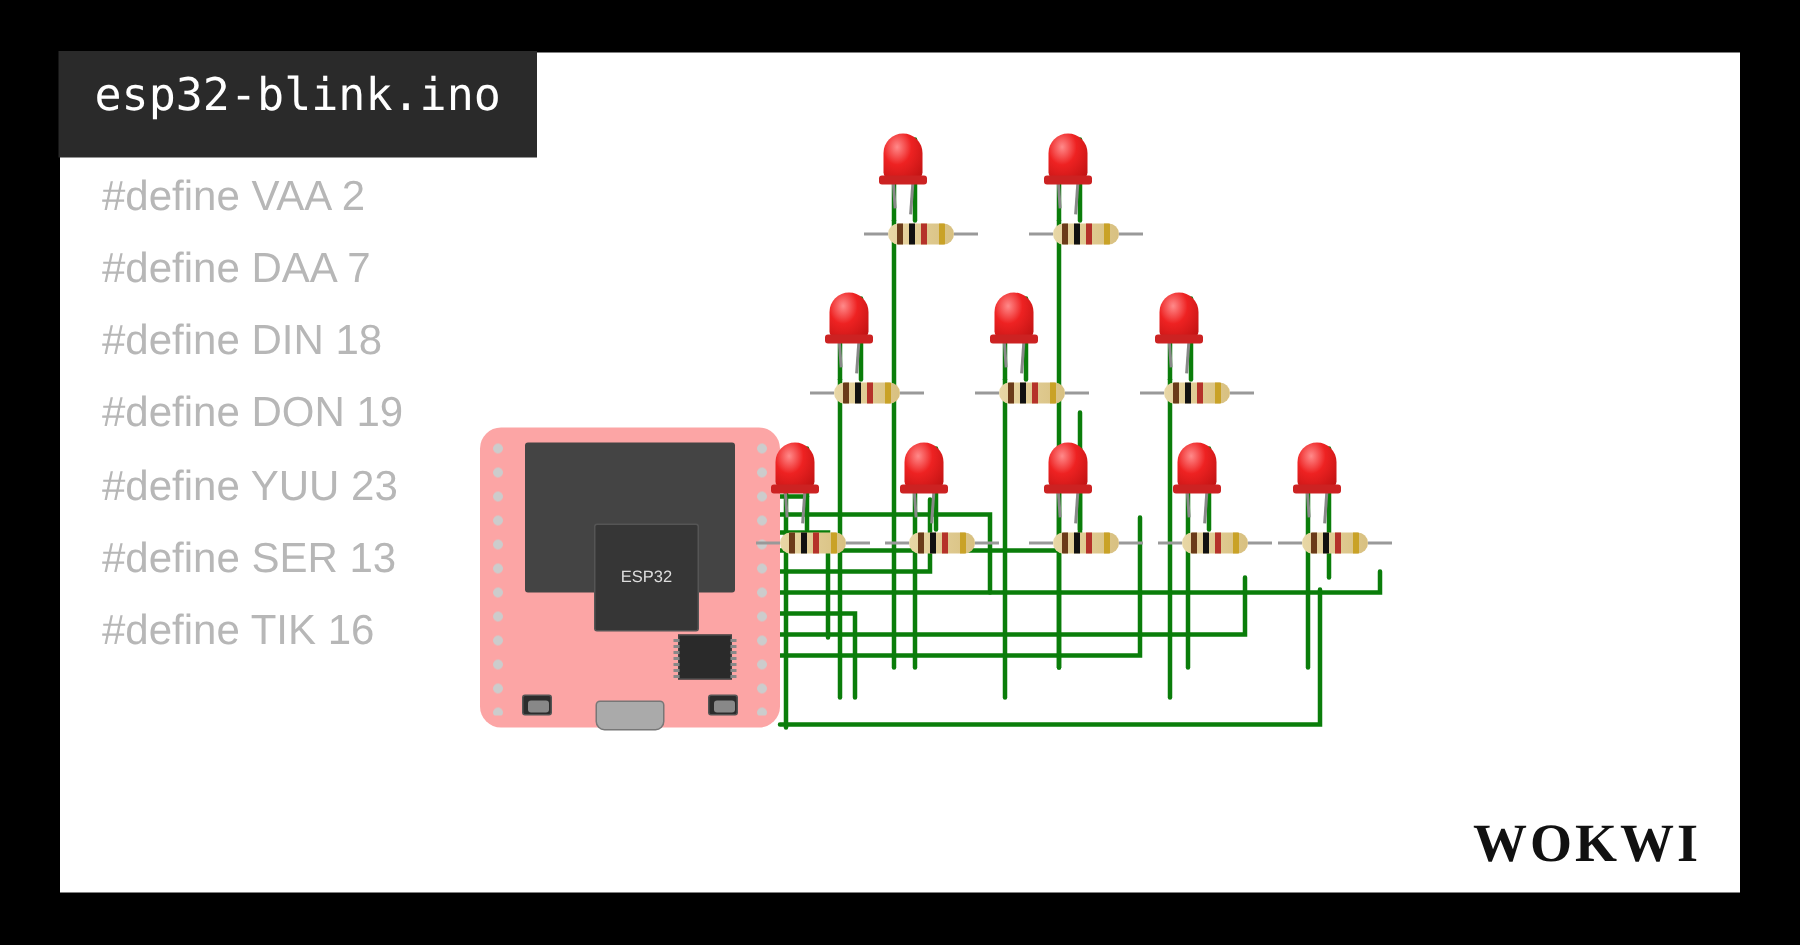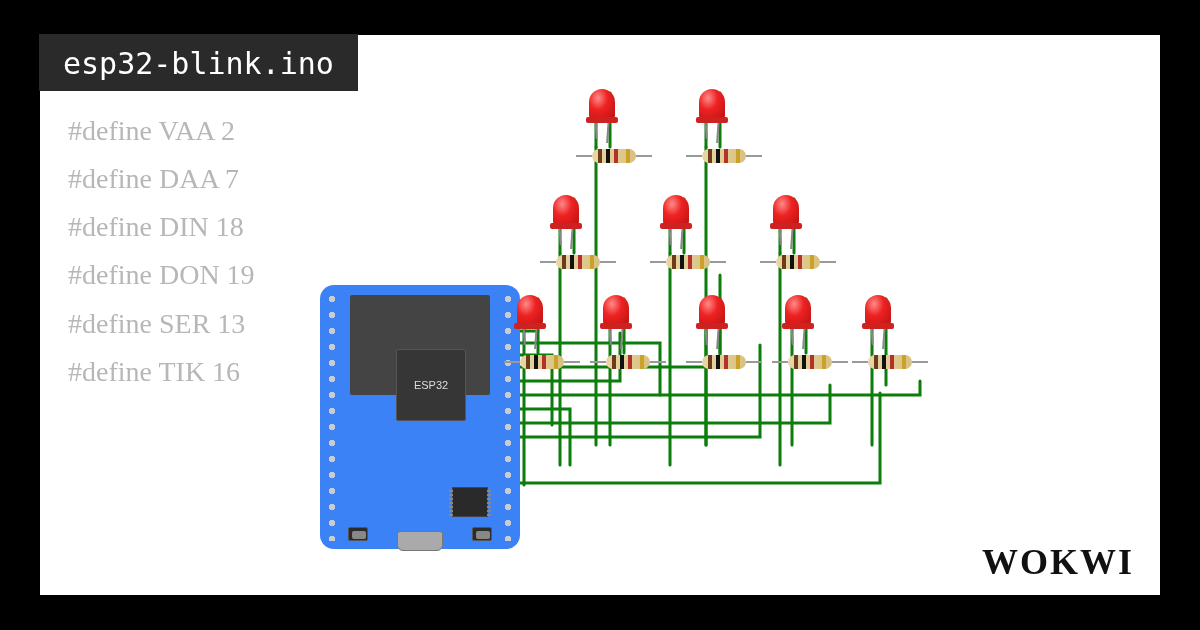--- a/index.html
+++ b/index.html
@@ -22,31 +22,31 @@
       background: #fff;
       position: relative;
       box-shadow: 14px 14px 0 rgba(0,0,0,0.5);
     }
     .tab {
       position: absolute;
       top: -1px;
       left: -1px;
       background: #2a2a2a;
       color: #fff;
-      padding: 12px 24px 10px;
+      padding: 12px 24px 24px;
       font-size: 30px;
       font-weight: 400;
       font-family: Menlo, Consolas, monospace;
     }
     .code {
       position: absolute;
       top: 72px;
       left: 28px;
       color: #b7b7b7;
-      font-family: Liberation Serif, serif;
+      font-family: Liberation Sans, sans-serif;
       font-size: 28px;
       line-height: 1.72;
     }
     .code div {
       white-space: pre;
     }
     .brand {
       position: absolute;
       bottom: 12px;
       right: 26px;
@@ -62,22 +62,22 @@
       left: 280px;
       top: 50px;
       width: 760px;
       height: 470px;
     }
     .board {
       position: absolute;
       left: 0;
       top: 200px;
       width: 200px;
-      height: 264px;
-      background: #3b82f6;
+      height: 200px;
+      background: #fca5a5;
       border-radius: 14px;
     }
     .board::before, .board::after {
       content: '';
       position: absolute;
       top: 8px;
       bottom: 8px;
       width: 12px;
       background-image: radial-gradient(circle at 6px 6px, #ccc 3px, transparent 3.5px);
       background-size: 12px 16px;
@@ -243,20 +243,21 @@
 <body>
 
 <div class="card">
   <div class="tab"><span>esp32-blink.ino</span></div>
 
   <div class="code" id="code-block">
       <div>#define VAA 2</div>
       <div>#define DAA 7</div>
       <div>#define DIN 18</div>
       <div>#define DON 19</div>
+      <div>#define YUU 23</div>
       <div>#define SER 13</div>
       <div>#define TIK 16</div>
     </div>
 
   <div class="circuit">
 
     <svg class="wires" viewBox="0 0 760 470" width="760" height="470">
       <g stroke="#0a7d0a" stroke-width="3" fill="none" stroke-linecap="round">
 
         <path d="M200 246 H218"></path>

